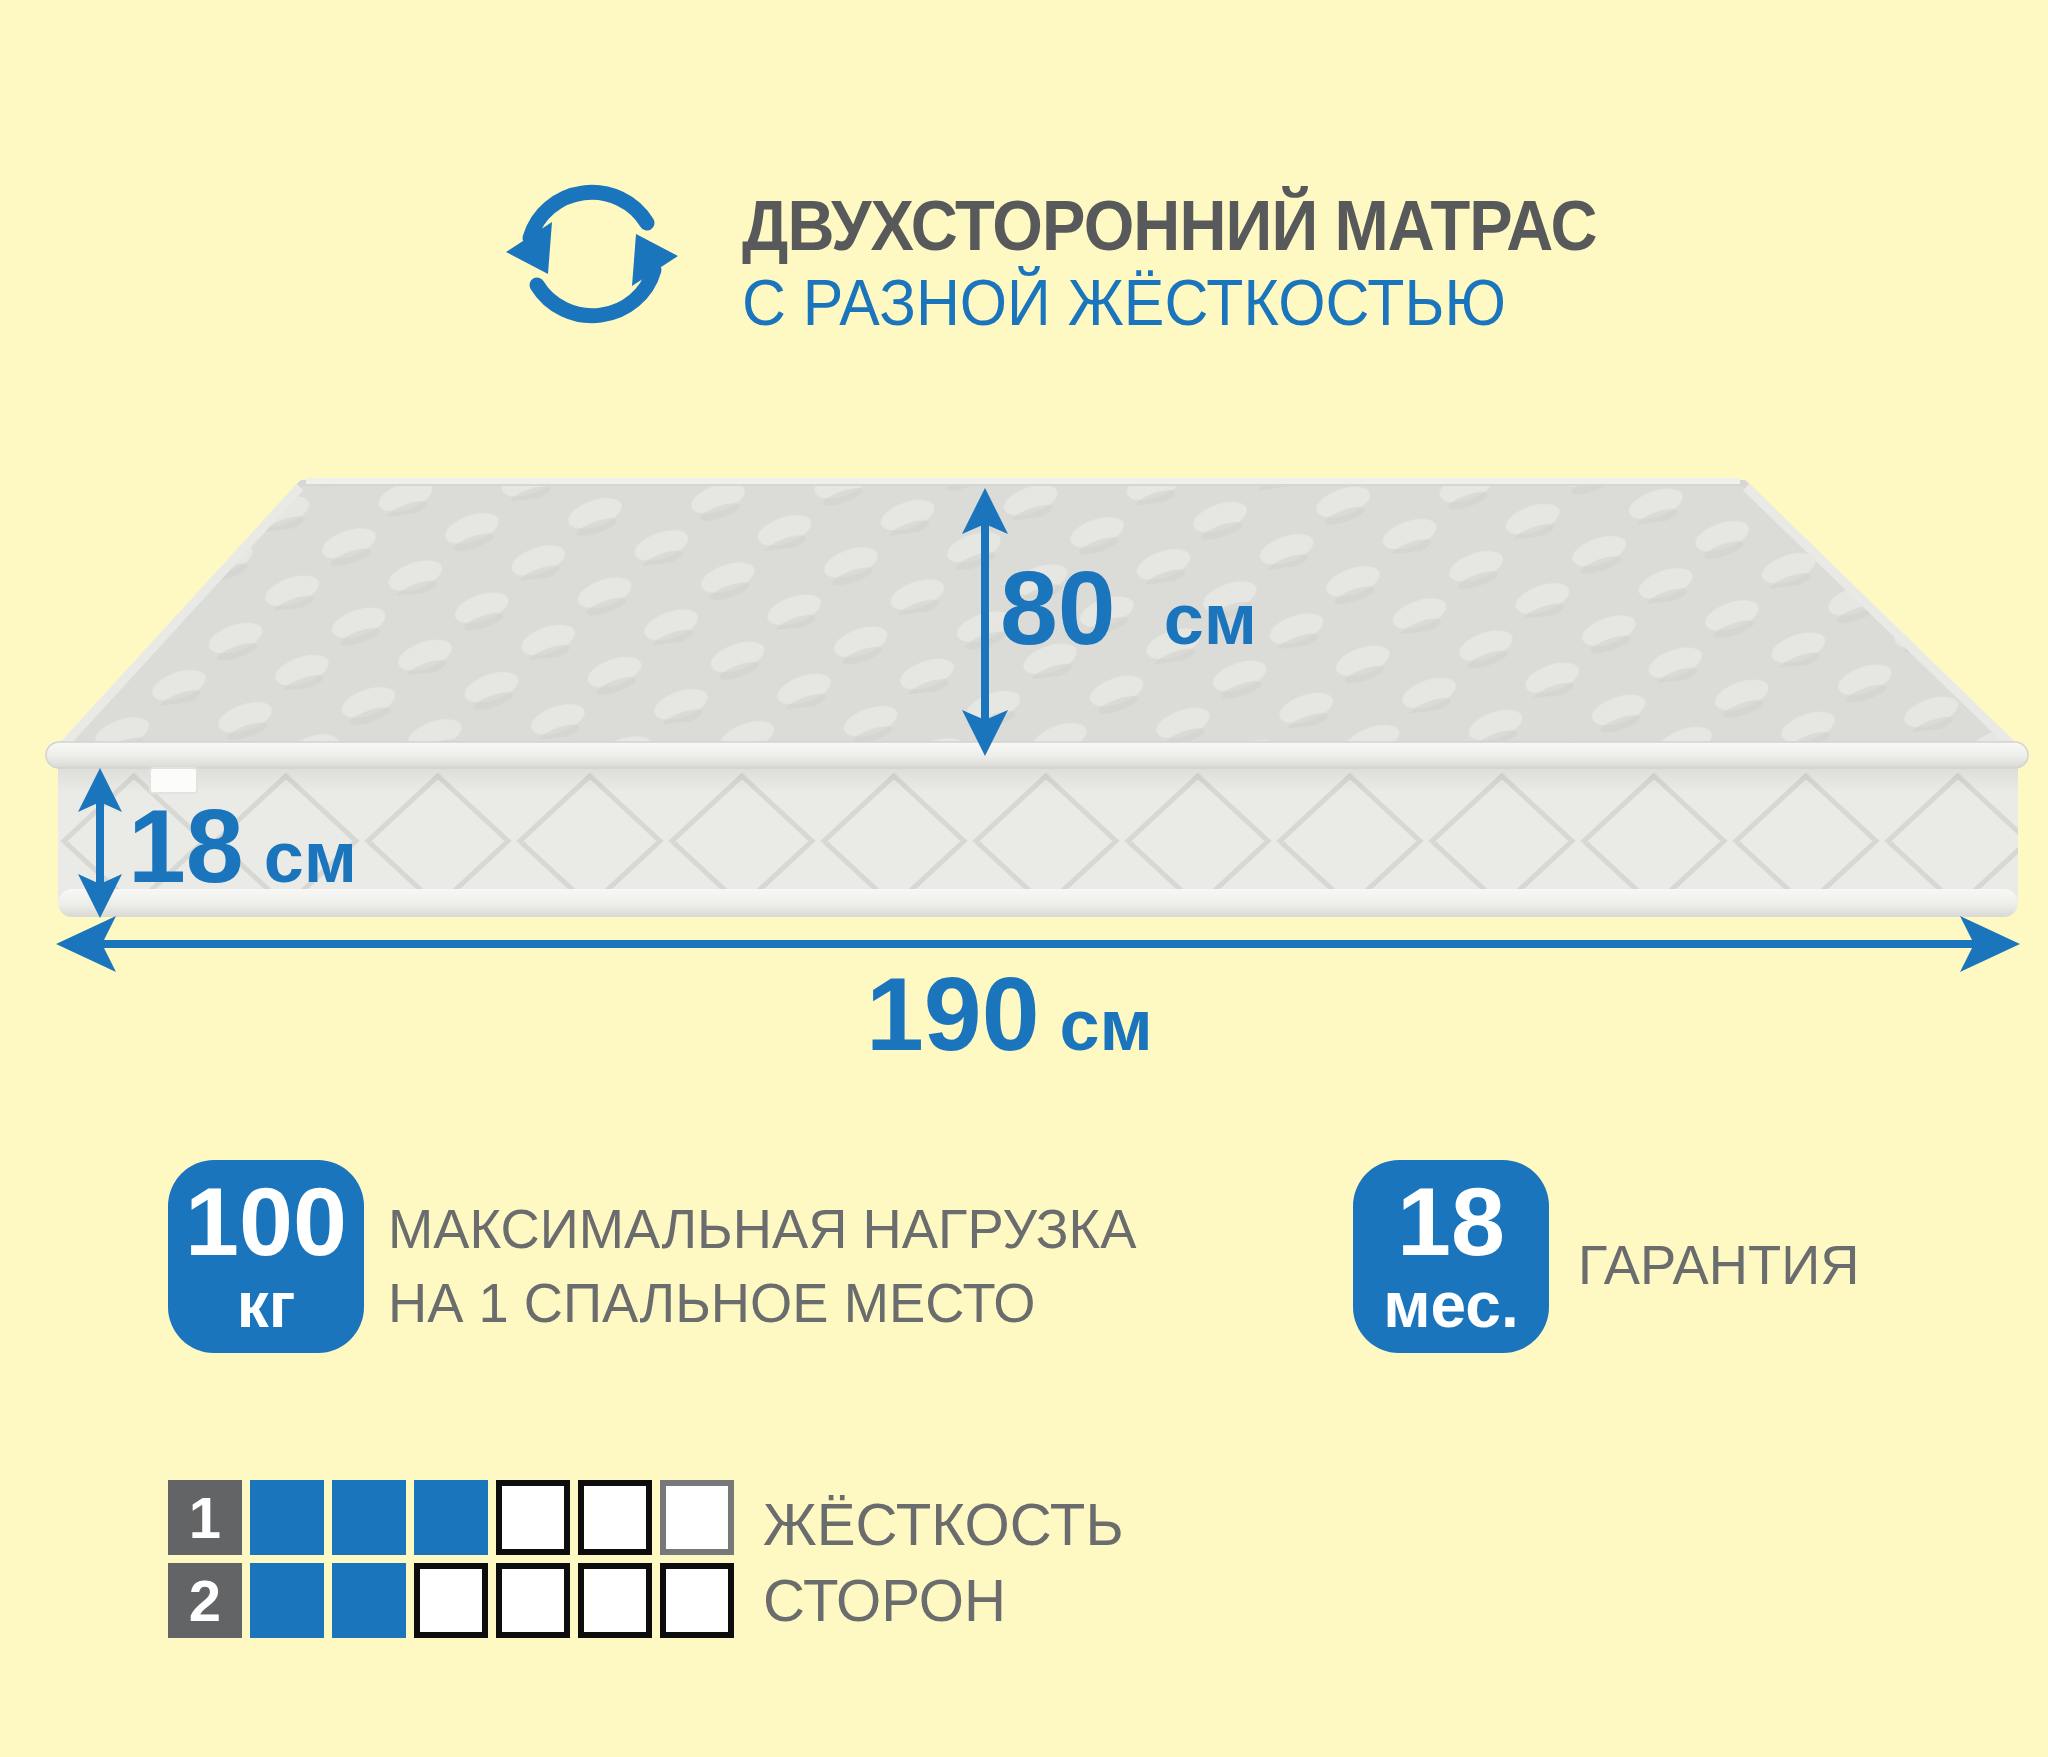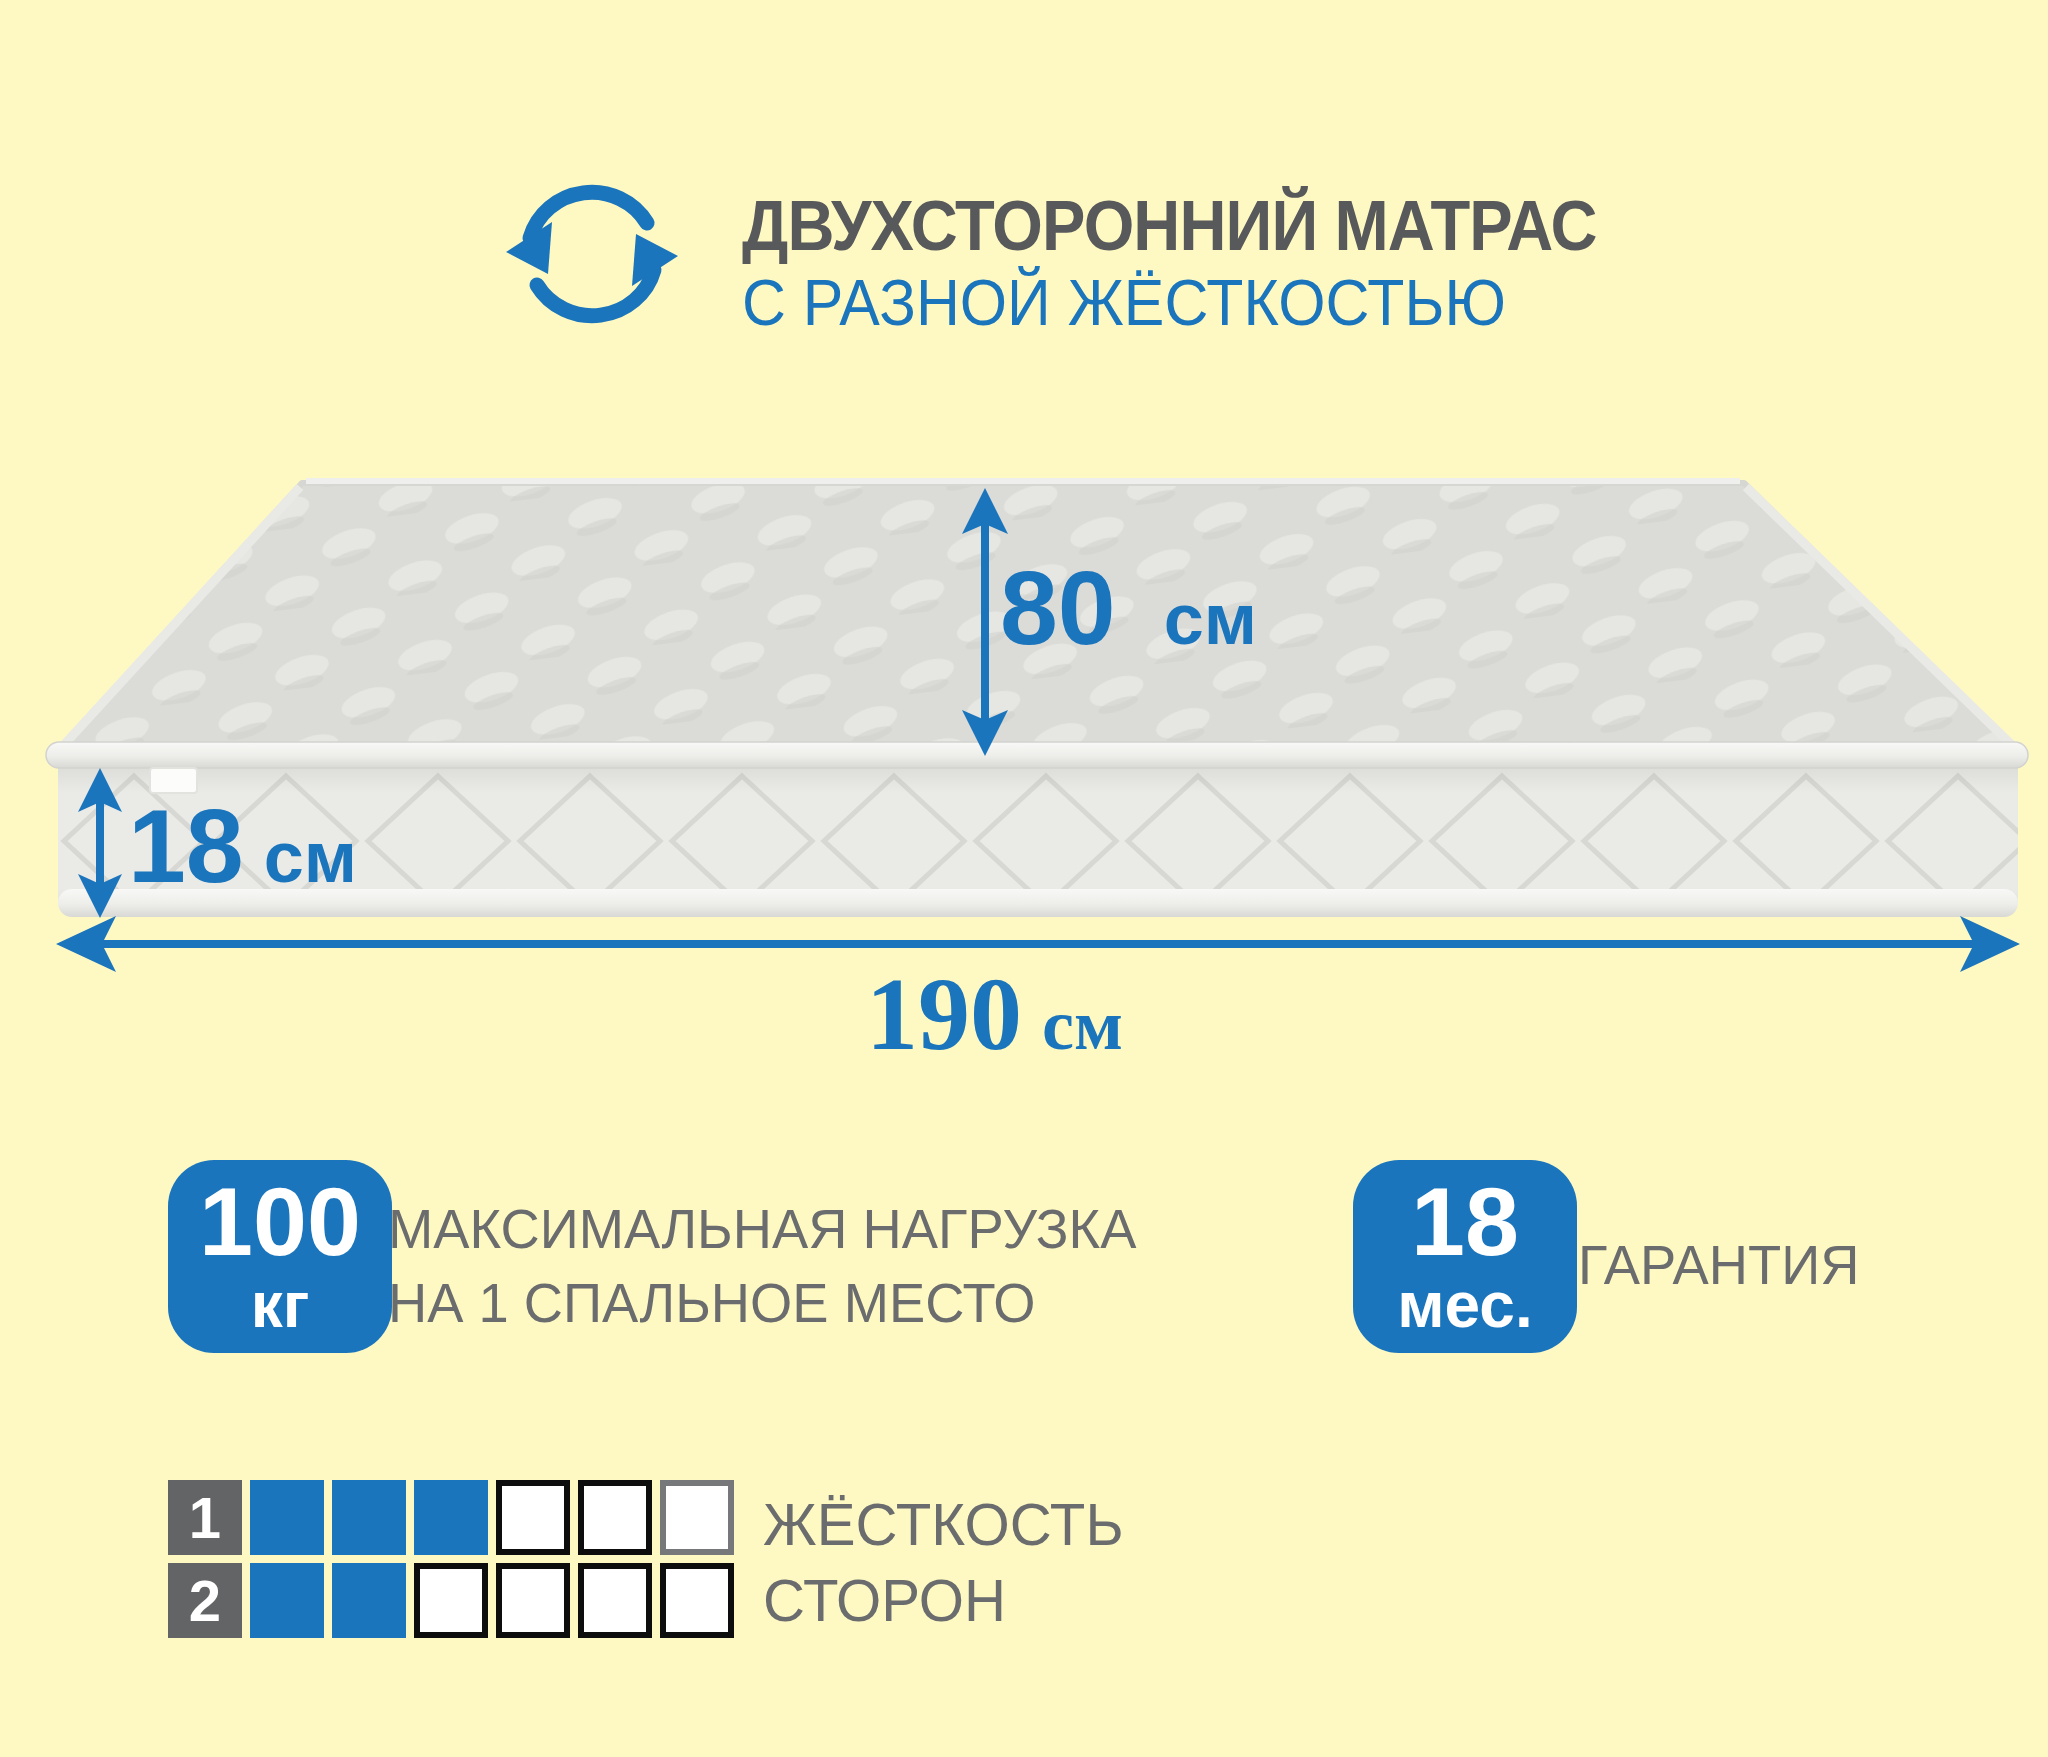--- a/index.html
+++ b/index.html
@@ -31,25 +31,25 @@
 
   
   .dim {
     position: absolute; display: inline-flex; align-items: baseline;
     color: var(--blue); font-weight: bold; white-space: nowrap;
   }
   .dim .val  { font-size: 104px; line-height: 1; }
   .dim .unit { font-size: 72px;  line-height: 1; margin-left: 20px; }
   #dim-80  { left: 1000px; top: 556px; gap: 28px; }
   #dim-18  { left: 128px;  top: 794px; }
-  #dim-190 { left: 866px;  top: 962px; font-family: Liberation Serif, serif; }
+  #dim-190 { left: 866px;  top: 962px; }
 
   
   .badge {
-    position: absolute; width: 224px; height: 193px;
+    position: absolute; width: 196px; height: 193px;
     border-radius: 46px; background: var(--blue);
     color: #ffffff; font-weight: bold; text-align: center;
     display: flex; flex-direction: column; align-items: center; justify-content: center;
   }
   .badge .v { font-size: 97px; line-height: 0.95; }
   .badge .u { font-size: 64px; line-height: 1; margin-top: 4px; }
   #badge-load     { left: 168px;  top: 1160px; }
   #badge-warranty { left: 1353px; top: 1160px; }
   .badge-label {
     position: absolute; color: var(--text_gray);

